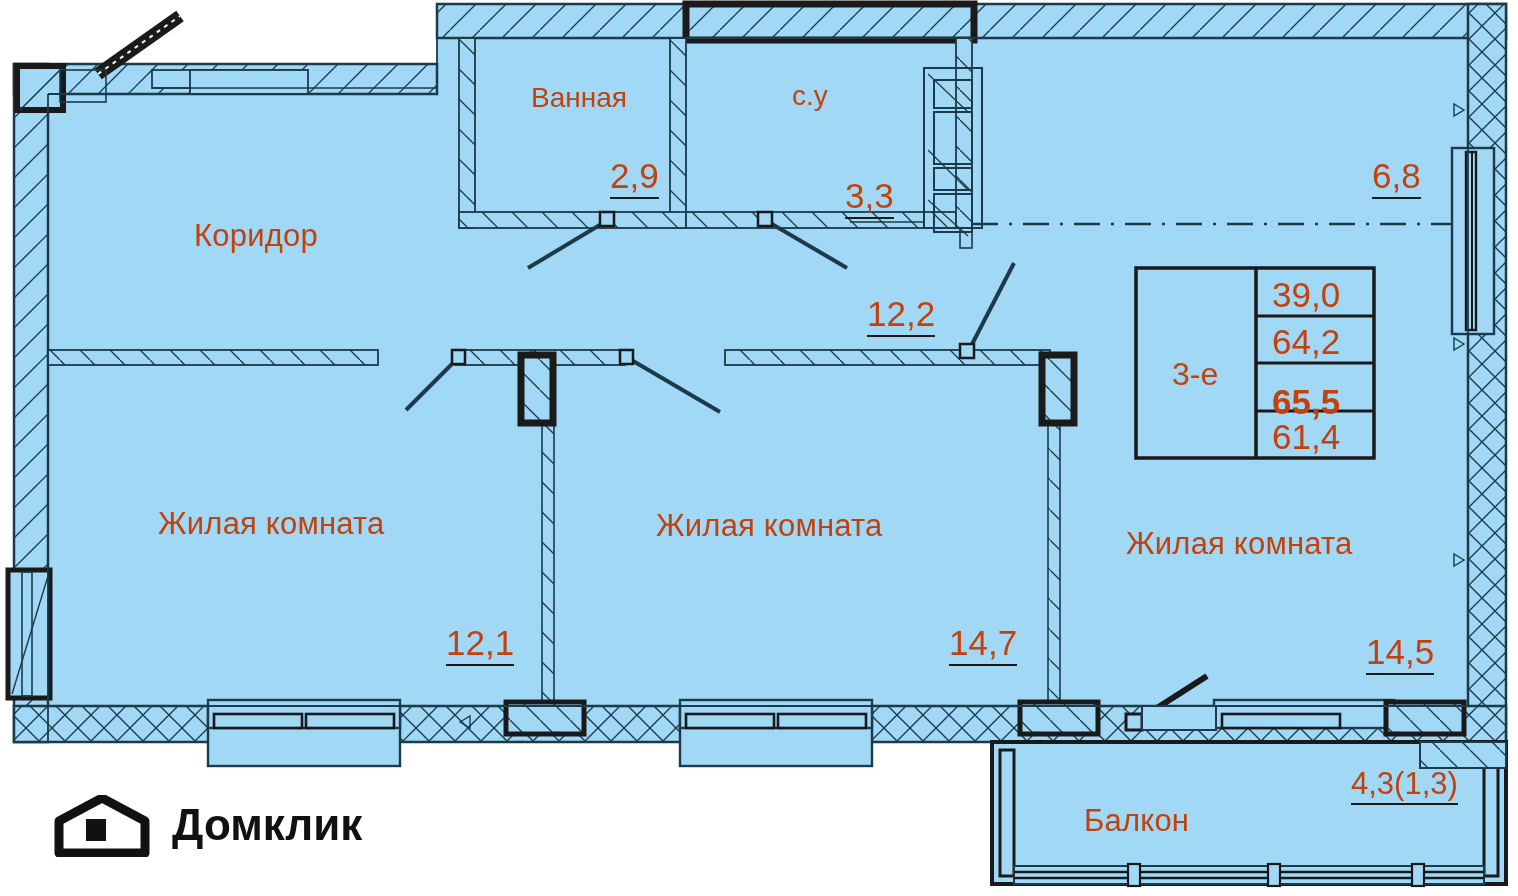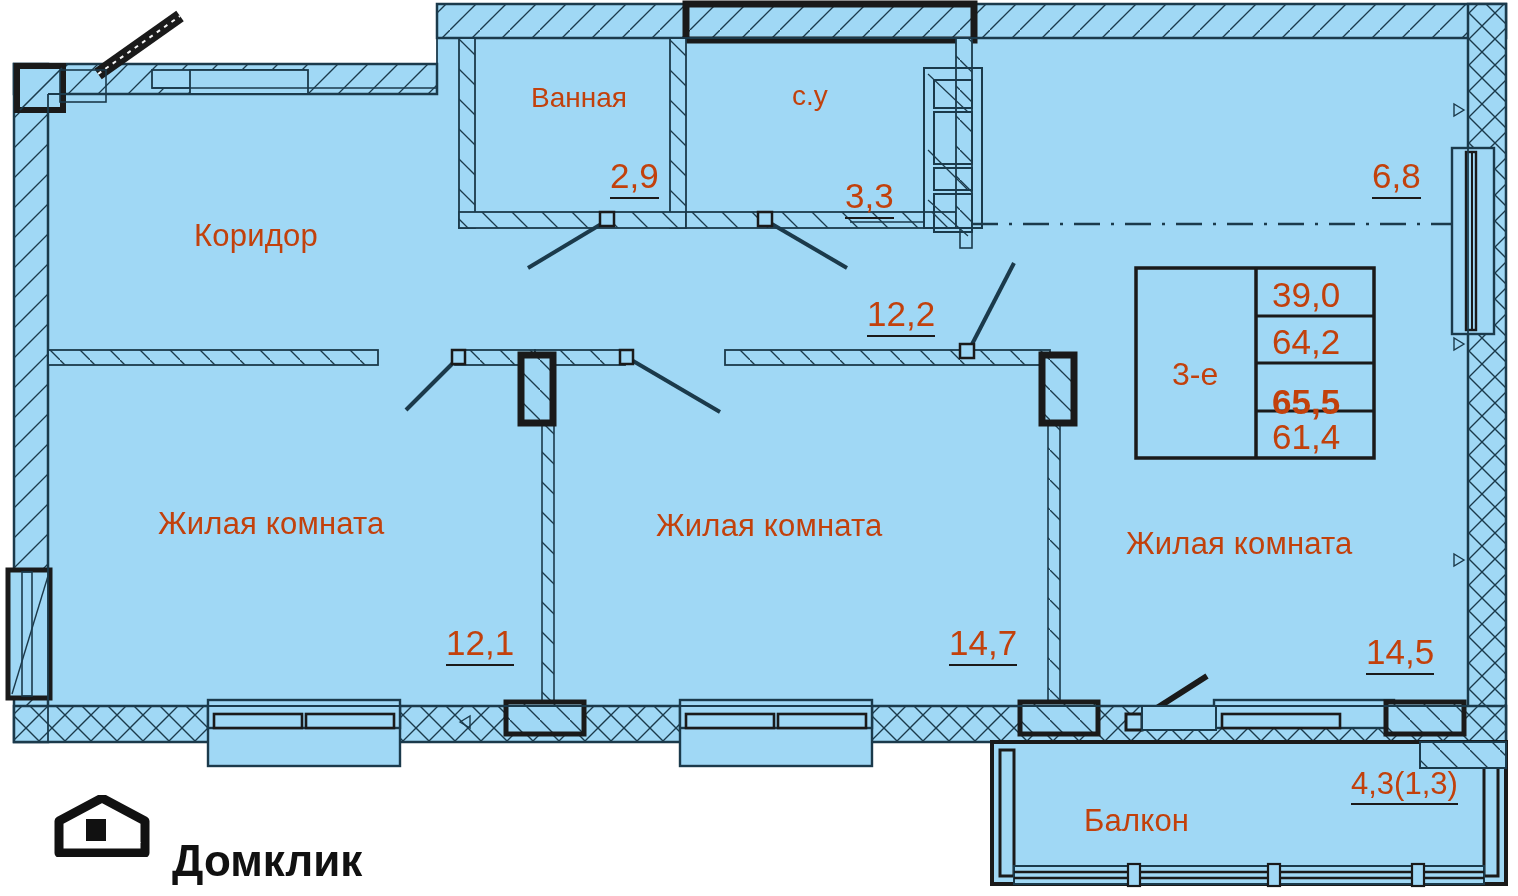--- a/index.html
+++ b/index.html
@@ -6,21 +6,21 @@
   body{font-family:"Liberation Sans", sans-serif;}
   #stage{position:relative;width:1518px;height:896px;background:#ffffff;overflow:hidden;}
   #plan{position:absolute;left:0;top:0;width:1518px;height:896px;}
   .lbl{position:absolute;color:#c2410c;white-space:nowrap;font-family:"Liberation Sans", sans-serif;}
   .room-name{font-size:31px;letter-spacing:.2px;}
   .room-area{font-size:35px;border-bottom:2px solid #1a1a1a;padding-bottom:2px;line-height:1.05;}
   .small-name{font-size:28px;}
   .tbl-txt{font-size:35px;}
   .tbl-lbl{font-size:32px;}
   #logo{position:absolute;left:52px;top:795px;width:300px;height:62px;}
-  .logo-word{position:absolute;left:120px;top:5px;font-size:44px;font-weight:bold;color:#111;font-family:"Liberation Sans", sans-serif;letter-spacing:0px;margin-top:36px;}
+  .logo-word{position:absolute;left:120px;top:5px;font-size:44px;font-weight:bold;color:#111;font-family:"Liberation Sans", sans-serif;letter-spacing:0px;}
 </style>
 </head>
 <body>
 
 <div id="stage">
 
   <svg id="plan" viewBox="0 0 1518 896">
     <defs>
       <pattern id="hatchX" width="26" height="26" patternUnits="userSpaceOnUse">
         <rect width="26" height="26" fill="#a0d8f5"></rect>

